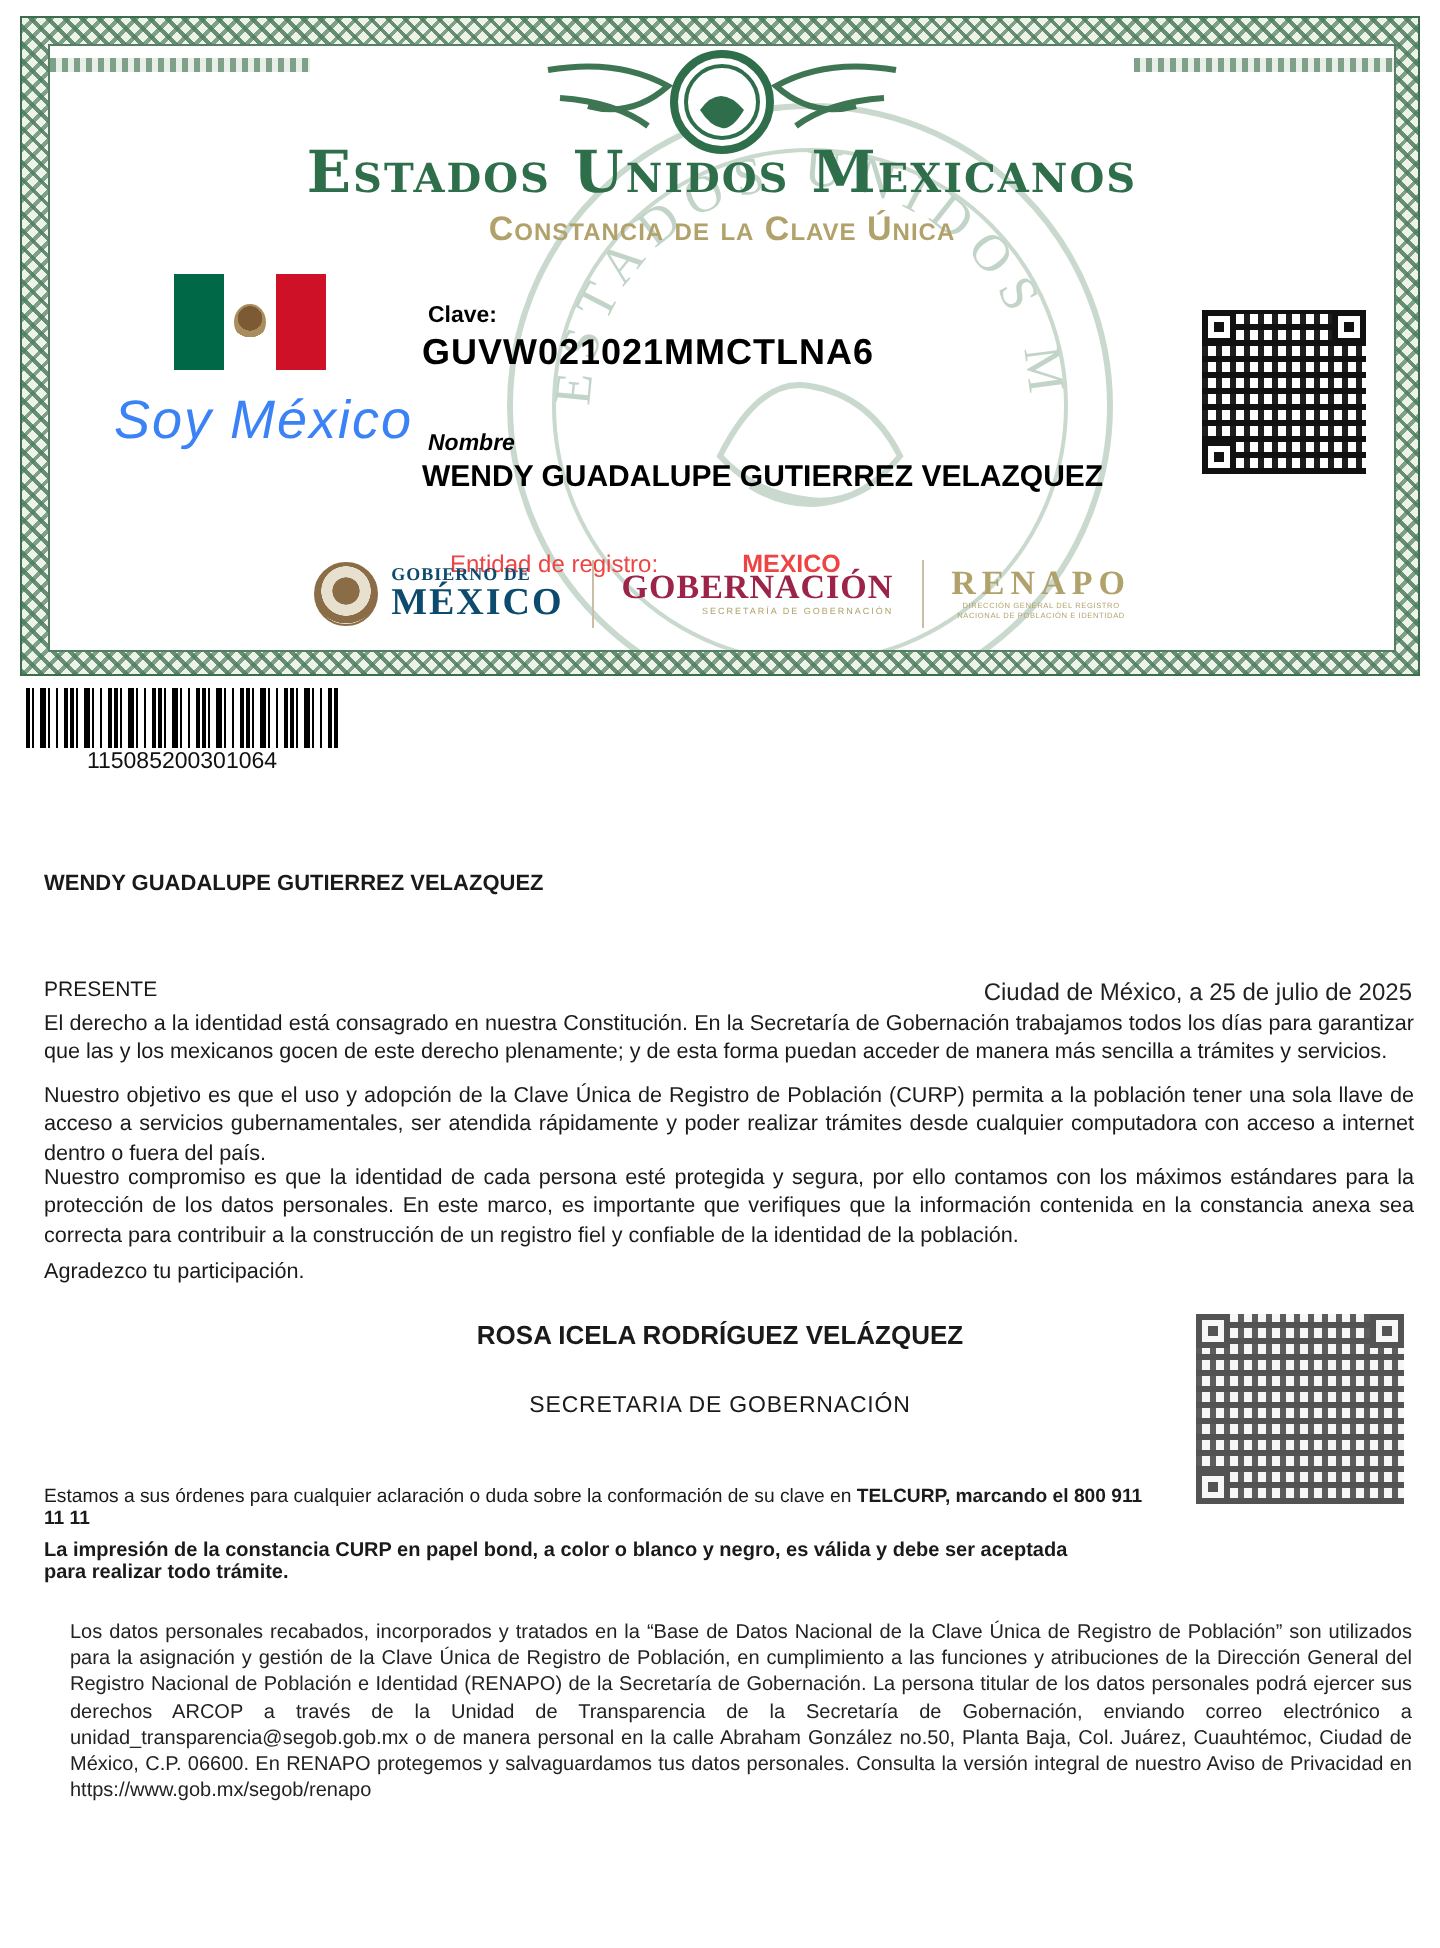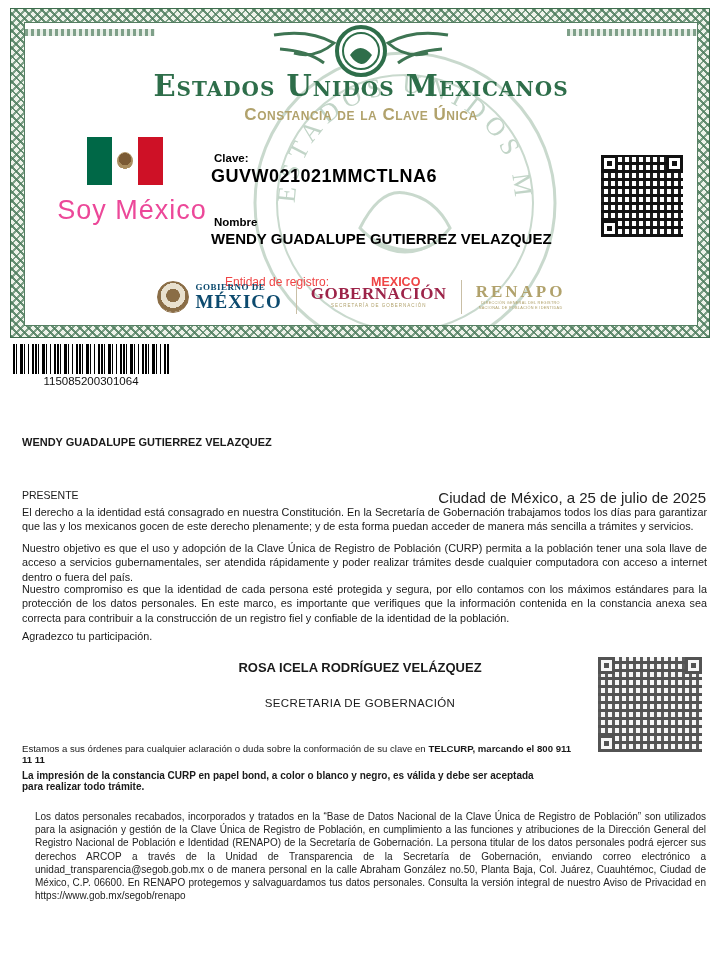--- a/index.html
+++ b/index.html
@@ -28,25 +28,25 @@
              font-weight:bold;font-variant:small-caps;font-size:17px;letter-spacing:.5px;color:#b1a26c;}
   .cert-sub2{position:absolute;left:0;top:101px;width:100%;text-align:center;
              font-weight:bold;font-variant:small-caps;font-size:17px;letter-spacing:.5px;color:#b1a26c;}
 
   .flag{position:absolute;left:62px;top:114px;width:76px;height:48px;display:flex;}
   .flag .g{flex:1;background:#006847;} .flag .w{flex:1;background:#fff;position:relative;}
   .flag .r{flex:1;background:#ce1126;}
   .flag .w::after{content:"";position:absolute;left:50%;top:50%;width:16px;height:18px;
                   transform:translate(-50%,-50%);border-radius:50%;
                   background:radial-gradient(circle at 50% 40%, #7b5a34 0 45%, #a98d5f 46% 70%, transparent 71%);}
-  .soy{position:absolute;left:32px;top:172px;width:150px;text-align:center;
-       font-size:27px;color:#ec4899;letter-spacing:1px;}
+  .soy{position:absolute;left:32px;top:172px;width:150px;text-align:left;
+       font-style:italic;font-size:27px;color:#3b82f6;letter-spacing:1px;}
 
   .lbl{position:absolute;left:189px;font-weight:bold;font-size:11.5px;color:#000;}
-  .clave-lbl{top:129px;} .nombre-lbl{top:193px;}
+  .clave-lbl{top:129px;} .nombre-lbl{top:193px;font-style:italic;}
   .clave-val{position:absolute;left:186px;top:143px;font-weight:bold;font-size:18px;letter-spacing:.5px;color:#000;}
   .nombre-val{position:absolute;left:186px;top:207px;font-weight:bold;font-size:15px;color:#000;}
   .entidad{position:absolute;left:200px;top:252px;font-size:12px;color:#ef4444;}
   .entidad b{margin-left:42px;font-size:12.5px;}
 
   
   .qr{position:absolute;background:
         repeating-linear-gradient(90deg, rgba(17,17,17,.95) 0 3px, transparent 3px 7px),
         repeating-linear-gradient(0deg, #111 0 3px, #fff 3px 8px);}
   .qr .f{position:absolute;width:17px;height:17px;background:#fff;box-sizing:border-box;
@@ -60,42 +60,42 @@
   .logos{position:absolute;left:0;bottom:6px;width:100%;height:44px;display:flex;
          align-items:center;justify-content:center;gap:14px;}
   .gob-mx{display:flex;align-items:center;gap:7px;}
   .gob-seal{width:30px;height:30px;border-radius:50%;
             background:radial-gradient(circle at 50% 45%, #8a6d46 0 30%, #e8e0ce 31% 55%, #8a6d46 56% 72%, #f2ece0 73% 100%);
             border:1px solid #8a6d46;}
   .gob-txt{font-family:"Liberation Serif",serif;color:#0c4a6e;line-height:1;}
   .gob-txt .t1{font-size:9px;font-weight:bold;letter-spacing:.5px;}
   .gob-txt .t2{font-size:19px;font-weight:bold;letter-spacing:1px;}
   .vdiv{width:1px;height:34px;background:#c9bfa6;}
-  .segob{text-align:center;line-height:1;}
+  .segob{text-align:right;line-height:1;}
   .segob .t1{font-family:"Liberation Serif",serif;font-weight:bold;font-size:17px;color:#9d2449;letter-spacing:.5px;}
   .segob .t2{font-size:4.5px;color:#b1a26c;letter-spacing:1px;margin-top:2px;}
   .renapo{text-align:center;line-height:1;}
   .renapo .t1{font-family:"Liberation Serif",serif;font-weight:bold;font-size:17px;color:#b1a26c;letter-spacing:3px;}
   .renapo .t2,.renapo .t3{font-size:3.8px;color:#b1a26c;margin-top:1.5px;letter-spacing:.3px;}
 
   
   .barcode{position:absolute;left:13px;top:344px;width:156px;height:30px;
            background:repeating-linear-gradient(90deg,
              #000 0 2px,#fff 2px 3px,#000 3px 4px,#fff 4px 7px,
              #000 7px 10px,#fff 10px 11px,#000 11px 12px,#fff 12px 15px,
              #000 15px 16px,#fff 16px 19px,#000 19px 21px,#fff 21px 22px);}
   .barcode-num{position:absolute;left:13px;top:375px;width:156px;text-align:center;
                font-size:11.5px;color:#111;}
   .cert-note{position:absolute;left:430px;top:355px;width:280px;text-align:center;
              font-size:10px;color:#222;}
 
   
   .recipient{position:absolute;left:22px;top:436px;font-weight:bold;font-size:11px;}
   .presente-row{position:absolute;left:22px;top:489px;width:684px;font-size:10.5px;}
-  .presente-row .date{float:right;font-size:15px;color:#222;}
+  .presente-row .date{float:right;font-size:12px;color:#222;}
   .para{position:absolute;left:22px;width:685px;font-size:10.8px;line-height:14.4px;
         text-align:justify;color:#1a1a1a;}
   .p1{top:505px;} .p2{top:541px;} .p3{top:582px;}
   .thanks{position:absolute;left:22px;top:630px;font-size:10.8px;}
   .signer-name{position:absolute;left:0;top:660px;width:720px;text-align:center;
                font-weight:bold;font-size:13px;}
   .signer-title{position:absolute;left:0;top:697px;width:720px;text-align:center;
                 font-size:11.5px;letter-spacing:.4px;}
   .contact{position:absolute;left:22px;top:743px;width:560px;font-size:9.6px;}
   .validity{position:absolute;left:22px;top:770px;width:535px;font-weight:bold;font-size:10px;}

